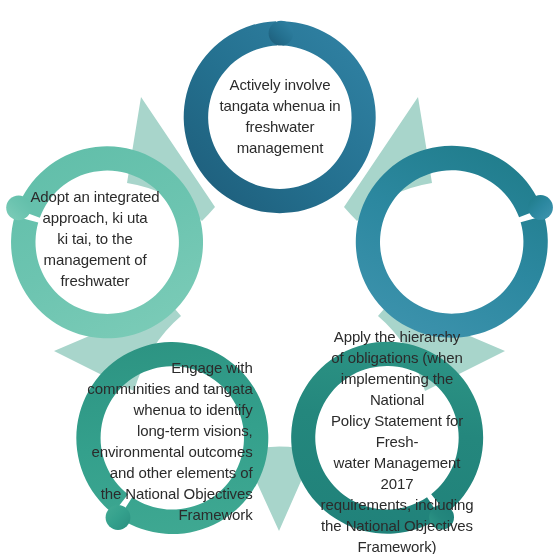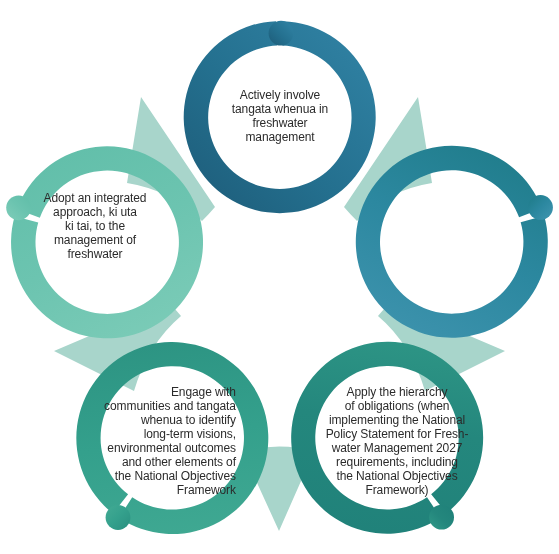--- a/index.html
+++ b/index.html
@@ -23,35 +23,35 @@
     top: 0;
     width: 559px;
     height: 554px;
     display: block;
   }
   .node-label {
     position: absolute;
     text-align: center;
     color: #2b2b2b;
     font-family: "Liberation Sans", sans-serif;
-    font-size: 12px;
-    line-height: 14px;
+    font-size: 15px;
+    line-height: 21px;
     letter-spacing: -0.1px;
     white-space: pre-line;
     display: flex;
     align-items: center;
     justify-content: center;
     box-sizing: border-box;
     pointer-events: none;
   }
   .label-top      { left: 196px; top: 54px;  width: 168px; height: 124px; }
   .label-right    { left: 374px; top: 172px; width: 168px; height: 144px; }
   .label-bottomright { left: 318px; top: 366px; width: 158px; height: 150px; }
   .label-bottomleft  { left: 86px;  top: 366px; width: 168px; height: 150px; text-align: right; }
-  .label-left     { left: 12px;  top: 164px; width: 166px; height: 124px; }
+  .label-left     { left: 12px;  top: 176px; width: 166px; height: 124px; }
 </style>
 </head>
 <body>
 
 <div id="diagram-root">
 
   <svg id="diagram-svg" viewBox="0 0 559 554">
     <defs>
       <linearGradient id="grad-top" x1="0" y1="1" x2="1" y2="0">
         <stop offset="0%" stop-color="#1d5b78"></stop>
@@ -140,21 +140,21 @@
   </svg>
 
   <div class="node-label label-top">Actively involve
 tangata whenua in
 freshwater
 management</div>
   <div class="node-label label-bottomright">Apply the hierarchy
 of obligations (when
 implementing the National
 Policy Statement for Fresh-
-water Management 2027
+water Management 2017
 requirements, including
 the National Objectives
 Framework)</div>
   <div class="node-label label-bottomleft">Engage with
 communities and tangata
 whenua to identify
 long-term visions,
 environmental outcomes
 and other elements of
 the National Objectives

